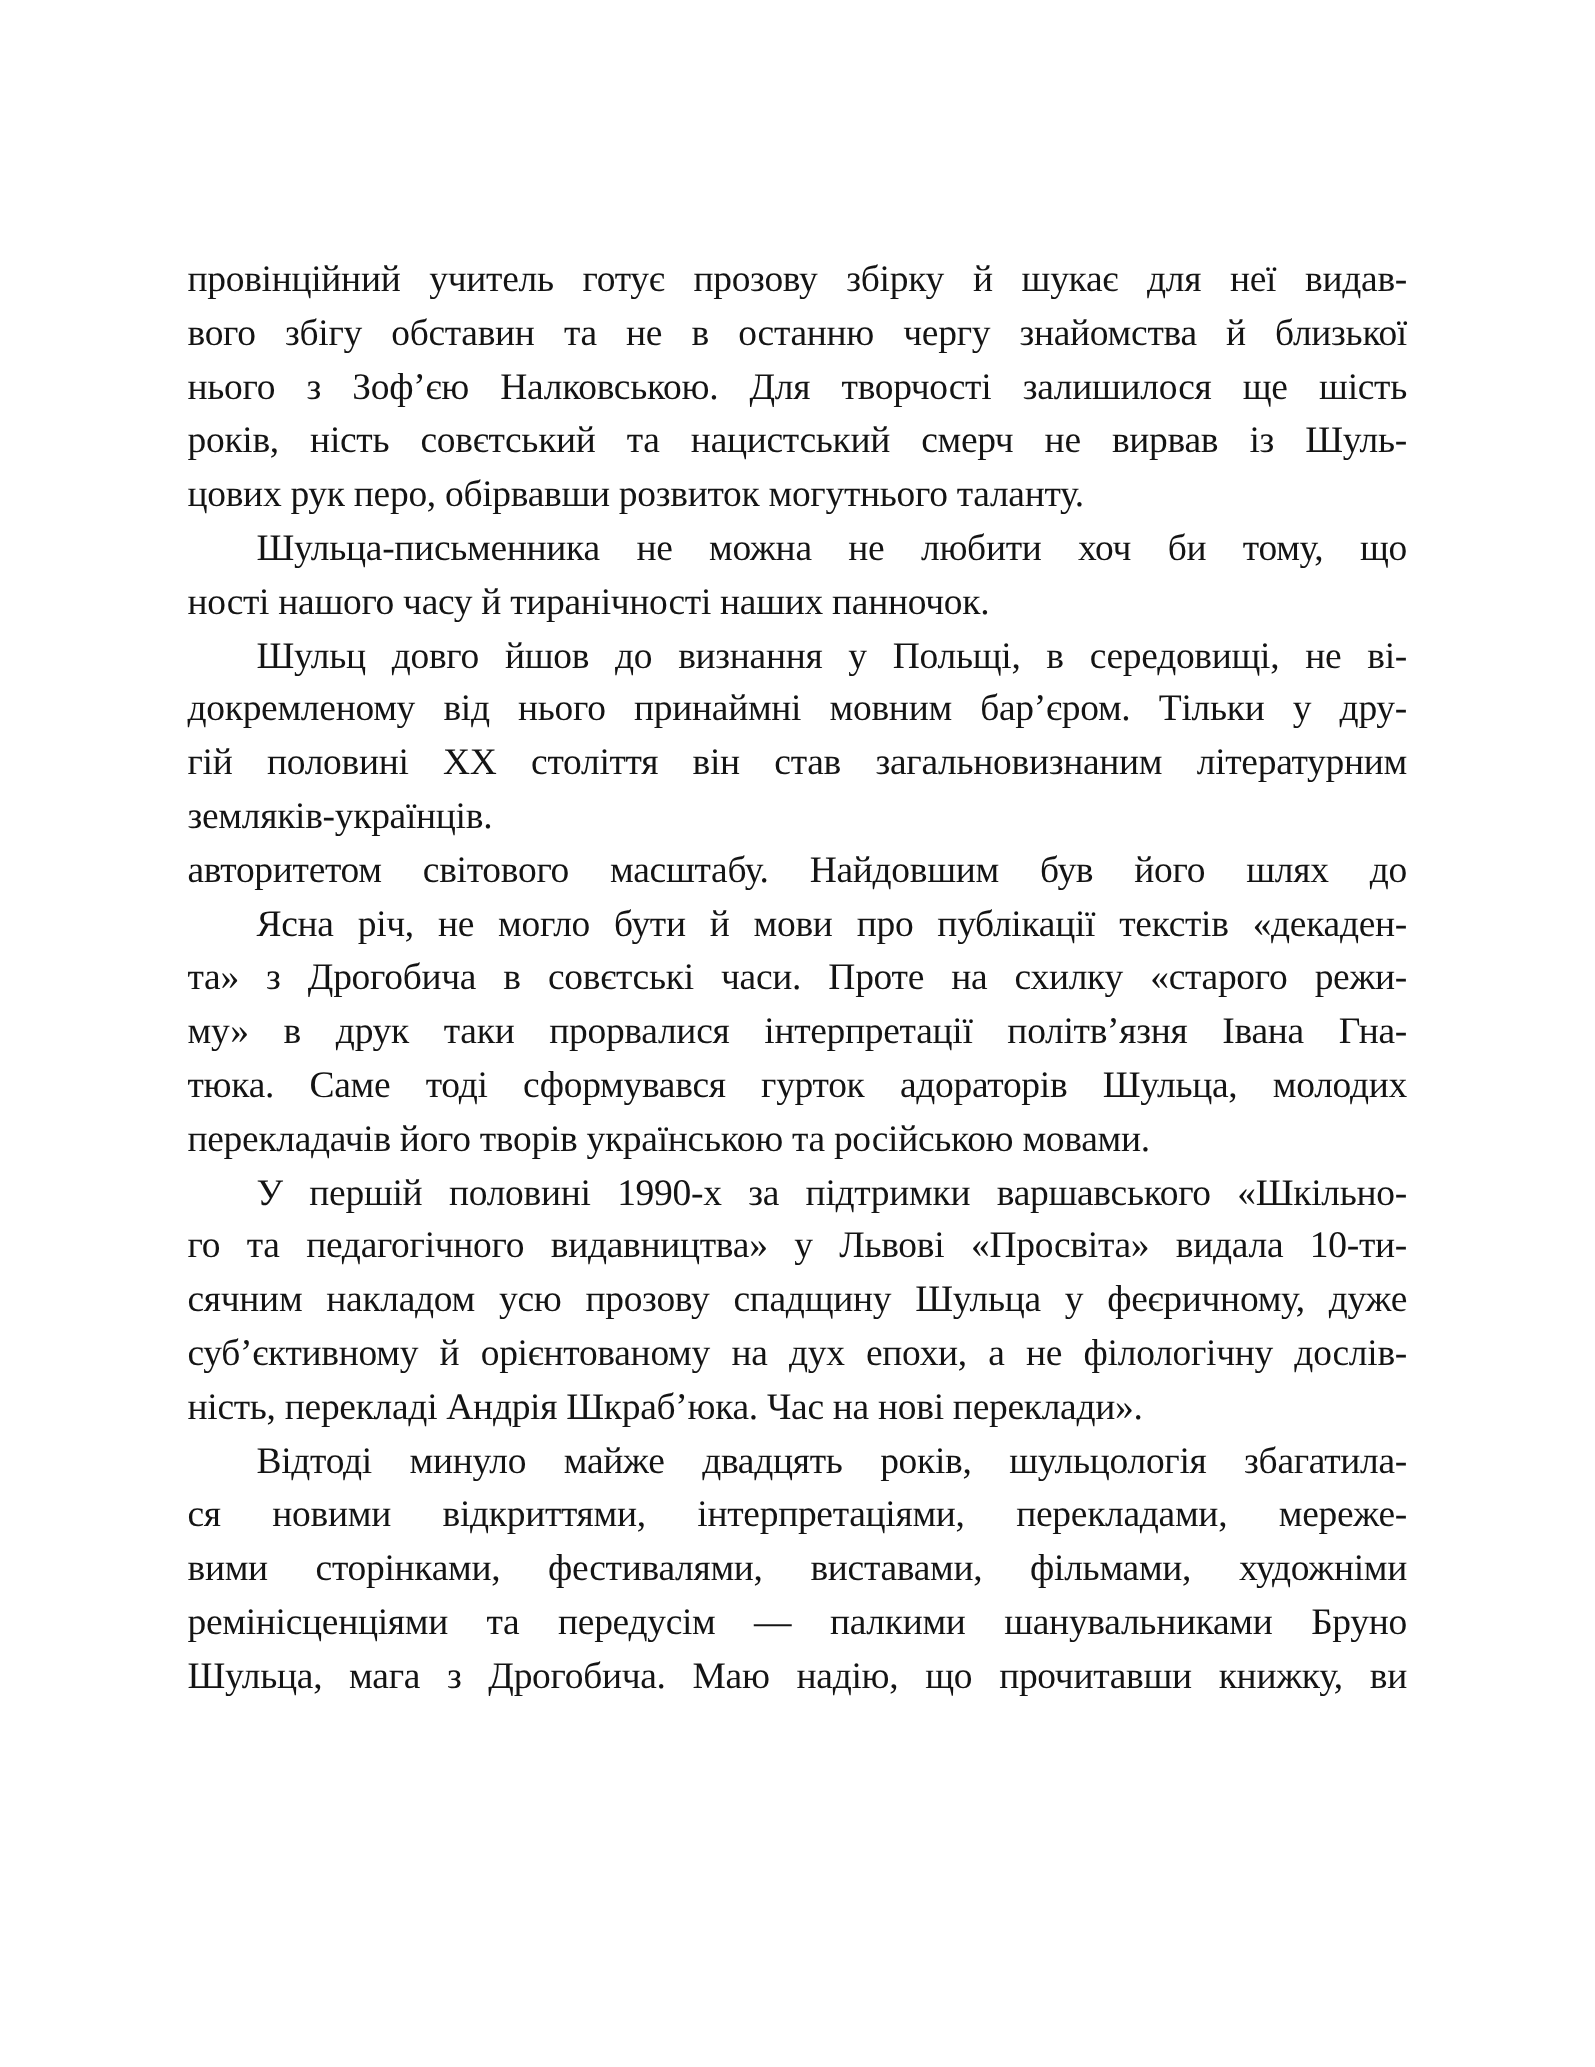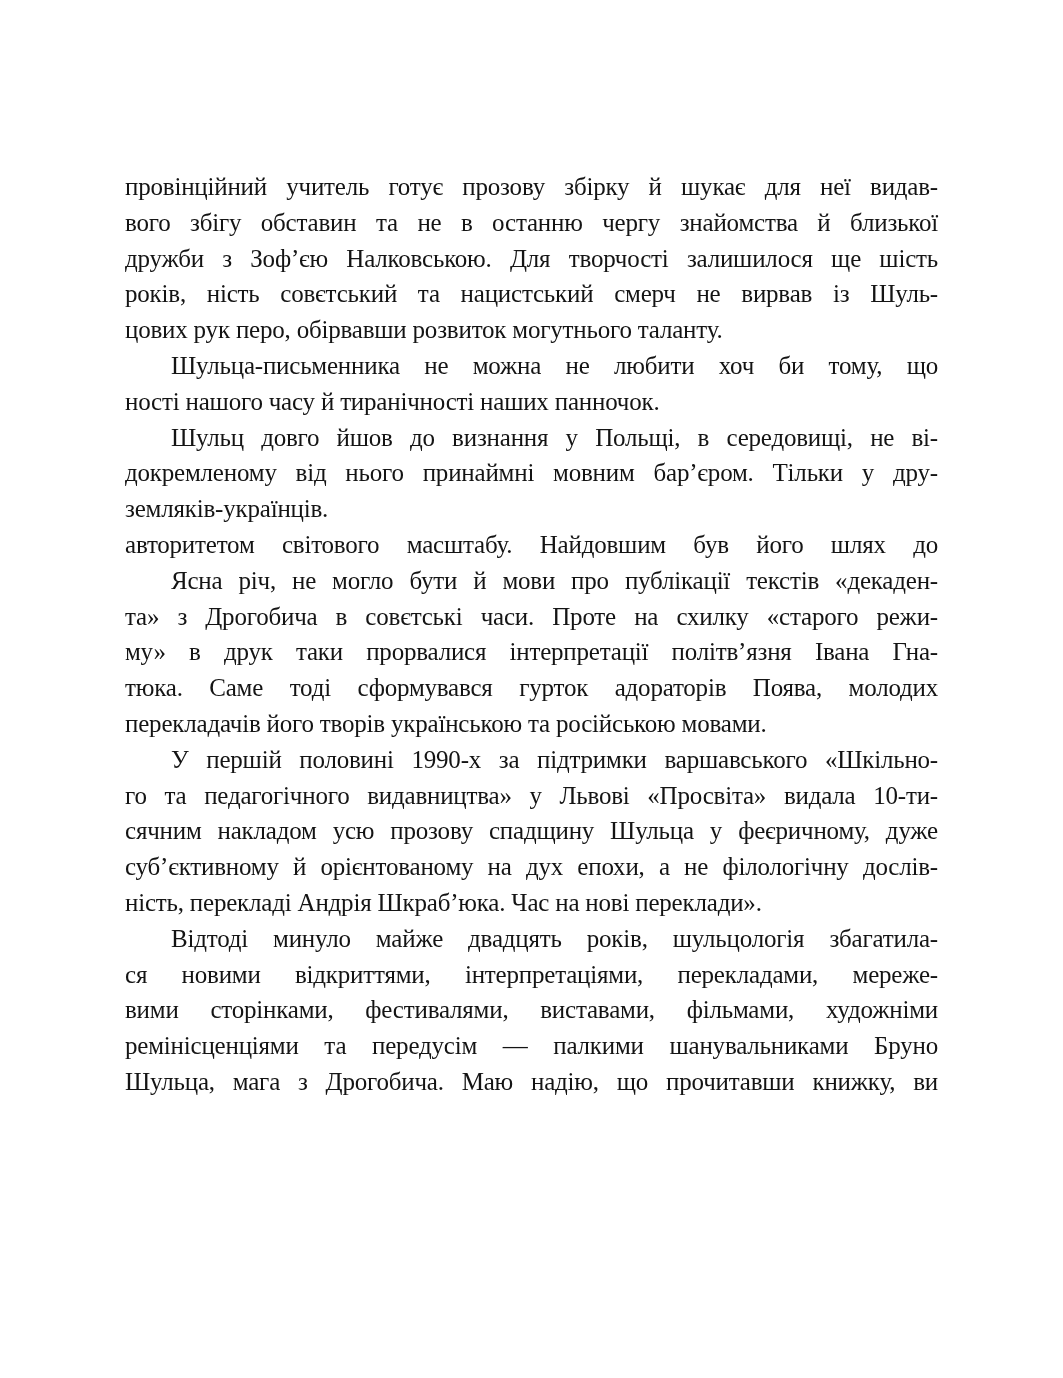--- a/index.html
+++ b/index.html
@@ -44,39 +44,40 @@
   }
 </style>
 </head>
 <body>
 
 <div class="page">
   <div class="text-block">
       <div class="paragraph">
         <div class="line"><span>провінційний учитель готує прозову збірку й шукає для неї видав-</span></div>
         <div class="line"><span>вого збігу обставин та не в останню чергу знайомства й близької</span></div>
-        <div class="line"><span>дружби з Зоф’єю Налковською. Для творчості залишилося ще шість</span></div>
+        <div class="line"><span>нього з Зоф’єю Налковською. Для творчості залишилося ще шість</span></div>
         <div class="line"><span>років, ність совєтський та нацистський смерч не вирвав із Шуль-</span></div>
         <div class="line last"><span>цових рук перо, обірвавши розвиток могутнього таланту.</span></div>
       </div>
       <div class="paragraph">
         <div class="line indent"><span>Шульца-письменника не можна не любити хоч би тому, що</span></div>
         <div class="line last"><span>ності нашого часу й тиранічності наших панночок.</span></div>
       </div>
       <div class="paragraph">
         <div class="line indent"><span>Шульц довго йшов до визнання у Польщі, в середовищі, не ві-</span></div>
         <div class="line"><span>докремленому від нього принаймні мовним бар’єром. Тільки у дру-</span></div>
+        <div class="line"><span>гій половині XX століття він став загальновизнаним літературним</span></div>
         <div class="line last"><span>земляків-українців.</span></div>
         <div class="line"><span>авторитетом світового масштабу. Найдовшим був його шлях до</span></div>
       </div>
       <div class="paragraph">
         <div class="line indent"><span>Ясна річ, не могло бути й мови про публікації текстів «декаден-</span></div>
         <div class="line"><span>та» з Дрогобича в совєтські часи. Проте на схилку «старого режи-</span></div>
         <div class="line"><span>му» в друк таки прорвалися інтерпретації політв’язня Івана Гна-</span></div>
-        <div class="line"><span>тюка. Саме тоді сформувався гурток адораторів Поява, молодих</span></div>
+        <div class="line"><span>тюка. Саме тоді сформувався гурток адораторів Шульца, молодих</span></div>
         <div class="line last"><span>перекладачів його творів українською та російською мовами.</span></div>
       </div>
       <div class="paragraph">
         <div class="line indent"><span>У першій половині 1990-х за підтримки варшавського «Шкільно-</span></div>
         <div class="line"><span>го та педагогічного видавництва» у Львові «Просвіта» видала 10-ти-</span></div>
         <div class="line"><span>сячним накладом усю прозову спадщину Шульца у феєричному, дуже</span></div>
         <div class="line"><span>суб’єктивному й орієнтованому на дух епохи, а не філологічну дослів-</span></div>
         <div class="line last"><span>ність, перекладі Андрія Шкраб’юка. Час на нові переклади».</span></div>
       </div>
       <div class="paragraph">

